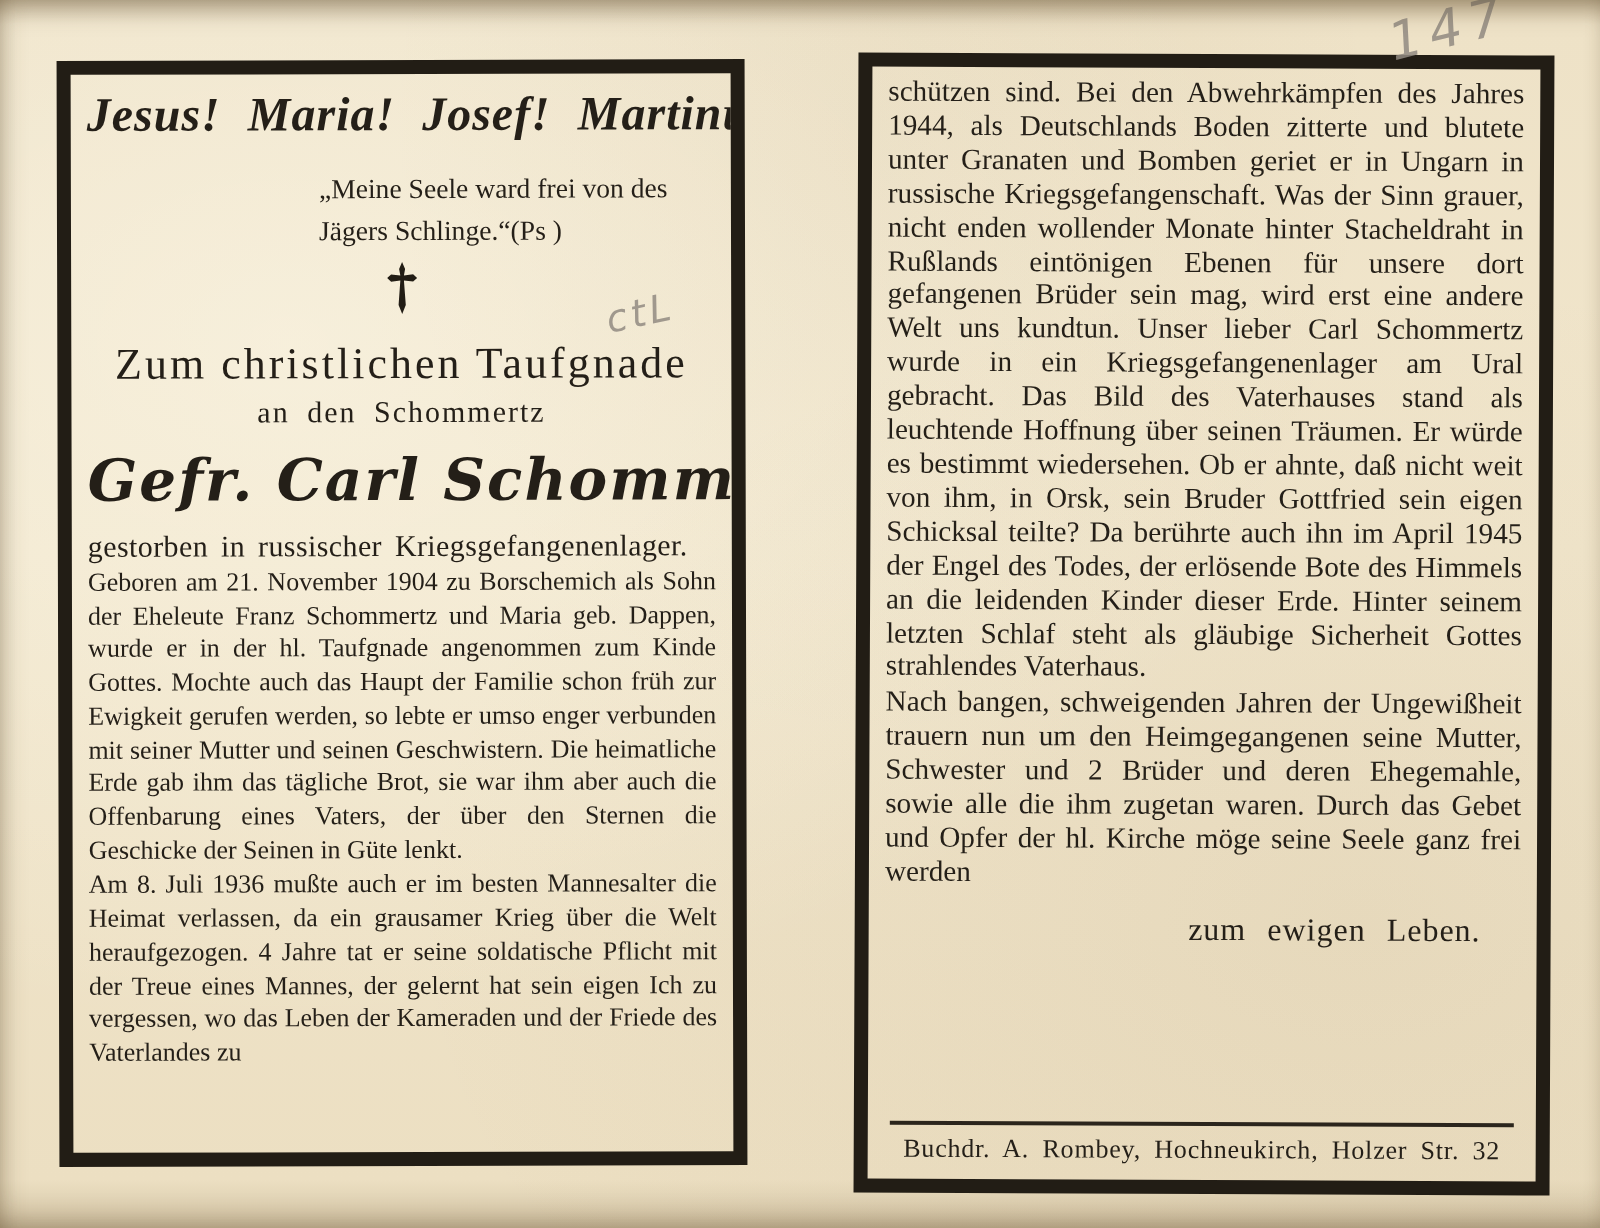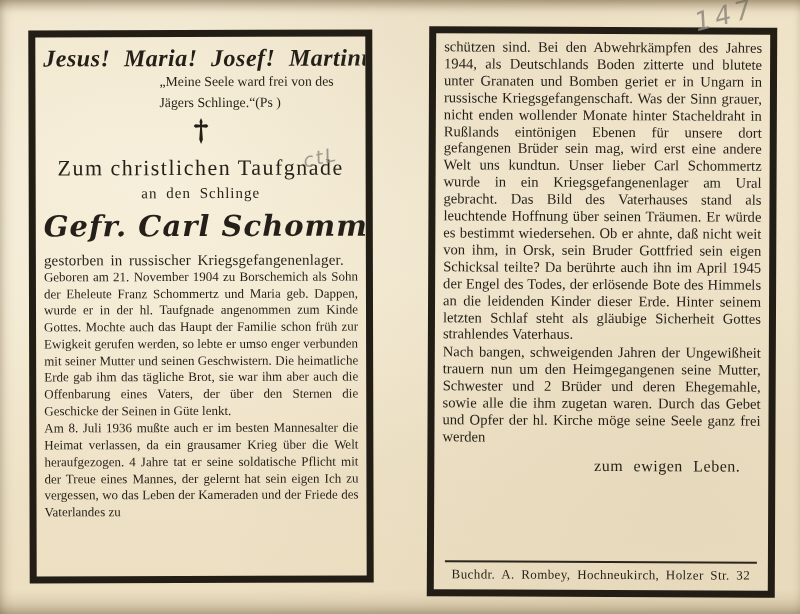--- a/index.html
+++ b/index.html
@@ -26,21 +26,21 @@
   .page-right { left:428px; top:27px; width:348px; height:570px; transform:rotate(0.25deg); }
   .page-inner {
     box-sizing:border-box; width:100%; height:100%; overflow:hidden;
     padding:5px 8px 6px; display:flex; flex-direction:column;
   }
   .invocation {
     text-align:center; font-weight:bold; font-style:italic;
     font-size:24px; letter-spacing:.5px; word-spacing:7px; margin-top:3px;
     white-space:nowrap;
   }
-  .quote { margin:0 2px 0 116px; font-size:13.8px; line-height:1.5; }
+  .quote { margin:13px 2px 0 116px; font-size:13.8px; line-height:1.5; }
   .quote-line2 { display:flex; justify-content:flex-start; }
   .cross-wrap { text-align:center; margin:5px 0 2px; }
   .memorial-title { text-align:center; font-size:22px; letter-spacing:1.5px; margin-top:5px; }
   .memorial-subtitle { text-align:center; font-size:15px; letter-spacing:1px; word-spacing:4px; margin-top:4px; }
   .deceased-name {
     text-align:center; font-family:"DejaVu Serif",serif; font-style:italic; font-weight:bold;
     font-size:29px; letter-spacing:1px; margin-top:7px; white-space:nowrap;
   }
   .body-text { font-size:13px; line-height:16.7px; text-align:justify; }
   .death-note { margin-top:9px; font-size:15px; letter-spacing:.2px; word-spacing:2.5px; }
@@ -78,21 +78,21 @@
 
     <div class="cross-wrap">
       <span>
         <svg width="15" height="26" viewBox="0 0 15 26" aria-hidden="true">
           <path fill="#221d15" d="M7.5 0 L9 3.5 L8.4 6.8 L13 6.2 L15 8 L13 9.8 L8.4 9.2 L9.3 21.5 L7.5 26 L5.7 21.5 L6.6 9.2 L2 9.8 L0 8 L2 6.2 L6.6 6.8 L6 3.5 Z"></path>
         </svg>
       </span>
     </div>
 
     <div class="memorial-title">Zum christlichen Taufgnade</div>
-    <div class="memorial-subtitle">an den Schlinge</div>
+    <div class="memorial-subtitle">an den Schommertz</div>
     <div class="deceased-name">Gefr. Carl Schommertz</div>
 
     <div class="body-text death-note">gestorben in russischer Kriegsgefangenenlager.</div>
     <p class="body-text para">Geboren am 21. November 1904 zu Borschemich als Sohn der Eheleute Franz Schommertz und Maria geb. Dappen, wurde er in der hl. Taufgnade angenommen zum Kinde Gottes. Mochte auch das Haupt der Familie schon früh zur Ewigkeit gerufen werden, so lebte er umso enger verbunden mit seiner Mutter und seinen Geschwistern. Die heimatliche Erde gab ihm das tägliche Brot, sie war ihm aber auch die Offenbarung eines Vaters, der über den Sternen die Geschicke der Seinen in Güte lenkt.</p>
     <p class="body-text para">Am 8. Juli 1936 mußte auch er im besten Mannesalter die Heimat verlassen, da ein grausamer Krieg über die Welt heraufgezogen. 4 Jahre tat er seine soldatische Pflicht mit der Treue eines Mannes, der gelernt hat sein eigen Ich zu vergessen, wo das Leben der Kameraden und der Friede des Vaterlandes zu</p>
   </div>
 </div>
 
 <div class="page page-right">
   <div class="page-inner">

